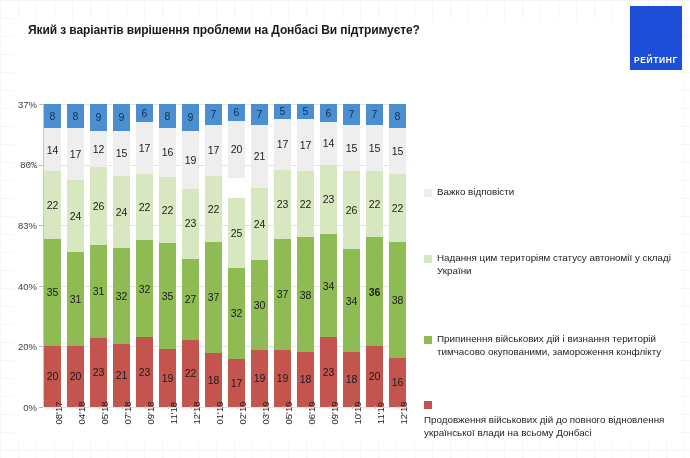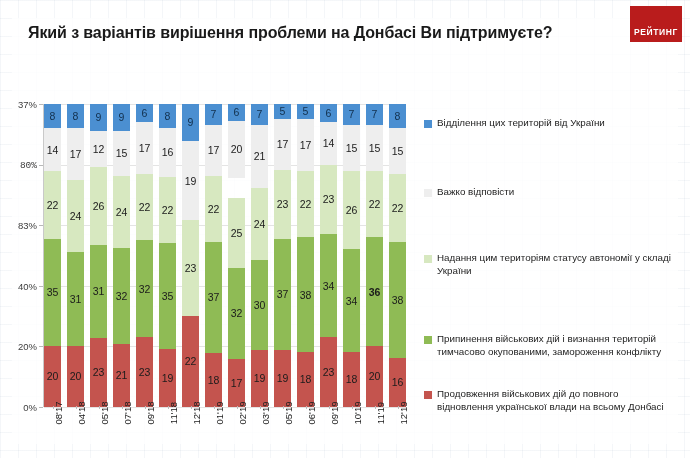--- a/index.html
+++ b/index.html
@@ -20,26 +20,26 @@
     background-size:18px 18px;
   }
   #white-plate{
     position:absolute;left:12px;top:18px;width:666px;height:426px;
     background:rgba(255,255,255,.80);
   }
 
   
   #title{
     position:absolute;left:28px;top:23px;width:580px;
-    font-size:16px;font-weight:bold;color:#1a1a1a;
+    font-size:12px;font-weight:bold;color:#1a1a1a;
     letter-spacing:-0.1px;line-height:1.2;
   }
   #logo{
-    position:absolute;right:8px;top:6px;width:52px;height:36px;
-    background:#b91c1c;
+    position:absolute;right:8px;top:6px;width:52px;height:64px;
+    background:#1d4ed8;
     display:flex;align-items:flex-end;justify-content:center;
   }
   #logo span{
     font-size:8.5px;font-weight:bold;color:#ffffff;
     letter-spacing:.6px;padding-bottom:5px;
   }
 
   
   #plot{
     position:absolute;left:44px;top:104px;width:362px;height:303px;
@@ -186,20 +186,21 @@
         <div class="seg seg-blue" style="flex: 8 0 0px;">8</div>
         <div class="seg seg-gray" style="flex: 16 0 0px;">16</div>
         <div class="seg seg-lgreen" style="flex: 22 0 0px;">22</div>
         <div class="seg seg-green" style="flex: 35 0 0px;">35</div>
         <div class="seg seg-red" style="flex: 19 0 0px;">19</div>
       </div>
       <div class="bar">
         <div class="seg seg-blue" style="flex: 9 0 0px;">9</div>
         <div class="seg seg-gray" style="flex: 19 0 0px;">19</div>
         <div class="seg seg-lgreen" style="flex: 23 0 0px;">23</div>
+        <div class="seg seg-green" style="flex: 27 0 0px;">27</div>
         <div class="seg seg-red" style="flex: 22 0 0px;">22</div>
       </div>
       <div class="bar">
         <div class="seg seg-blue" style="flex: 7 0 0px;">7</div>
         <div class="seg seg-gray" style="flex: 17 0 0px;">17</div>
         <div class="seg seg-lgreen" style="flex: 22 0 0px;">22</div>
         <div class="seg seg-green" style="flex: 37 0 0px;">37</div>
         <div class="seg seg-red" style="flex: 18 0 0px;">18</div>
       </div>
       <div class="bar">
@@ -322,33 +323,29 @@
       <div class="xtick"></div>
       <span>11'19</span>
     </div>
     <div class="xl">
       <div class="xtick"></div>
       <span>12'19</span>
     </div>
   </div>
 
 <div id="legend">
-    <div class="legend-item" style="top: 117px;">
-      <div class="swatch" style="background: rgb(75, 143, 209);"></div>
-      <div class="legend-text">Відділення цих територій від України</div>
-    </div>
     <div class="legend-item" style="top: 186px;">
       <div class="swatch" style="background: rgb(238, 238, 238);"></div>
       <div class="legend-text">Важко відповісти</div>
     </div>
     <div class="legend-item" style="top: 252px;">
       <div class="swatch" style="background: rgb(215, 232, 192);"></div>
       <div class="legend-text">Надання цим територіям статусу автономії у складі України</div>
     </div>
     <div class="legend-item" style="top: 333px;">
       <div class="swatch" style="background: rgb(143, 187, 85);"></div>
       <div class="legend-text">Припинення військових дій і визнання територій тимчасово окупованими, замороження конфлікту</div>
     </div>
-    <div class="legend-item" style="top: 388px;">
+    <div class="legend-item" style="top: 398px; flex-direction: column;">
       <div class="swatch" style="background: rgb(196, 84, 78);"></div>
       <div class="legend-text">Продовження військових дій до повного відновлення української влади на всьому Донбасі</div>
     </div>
   </div>
 
 </body></html>

